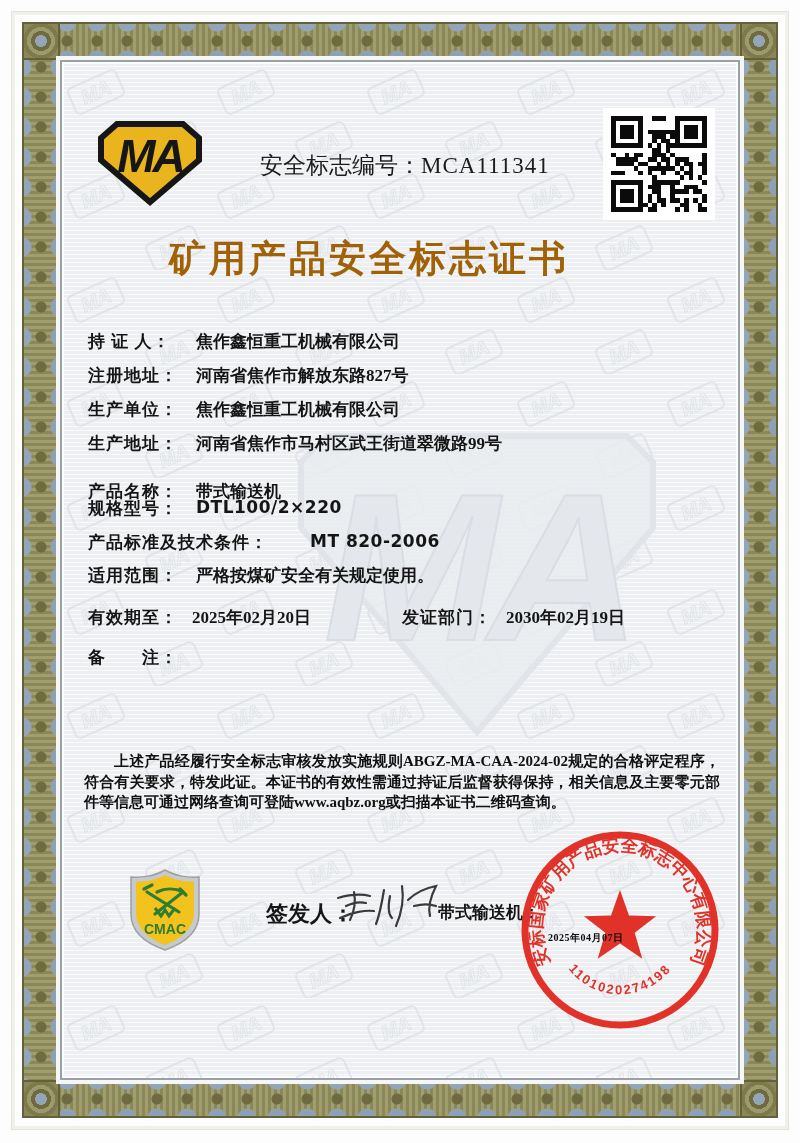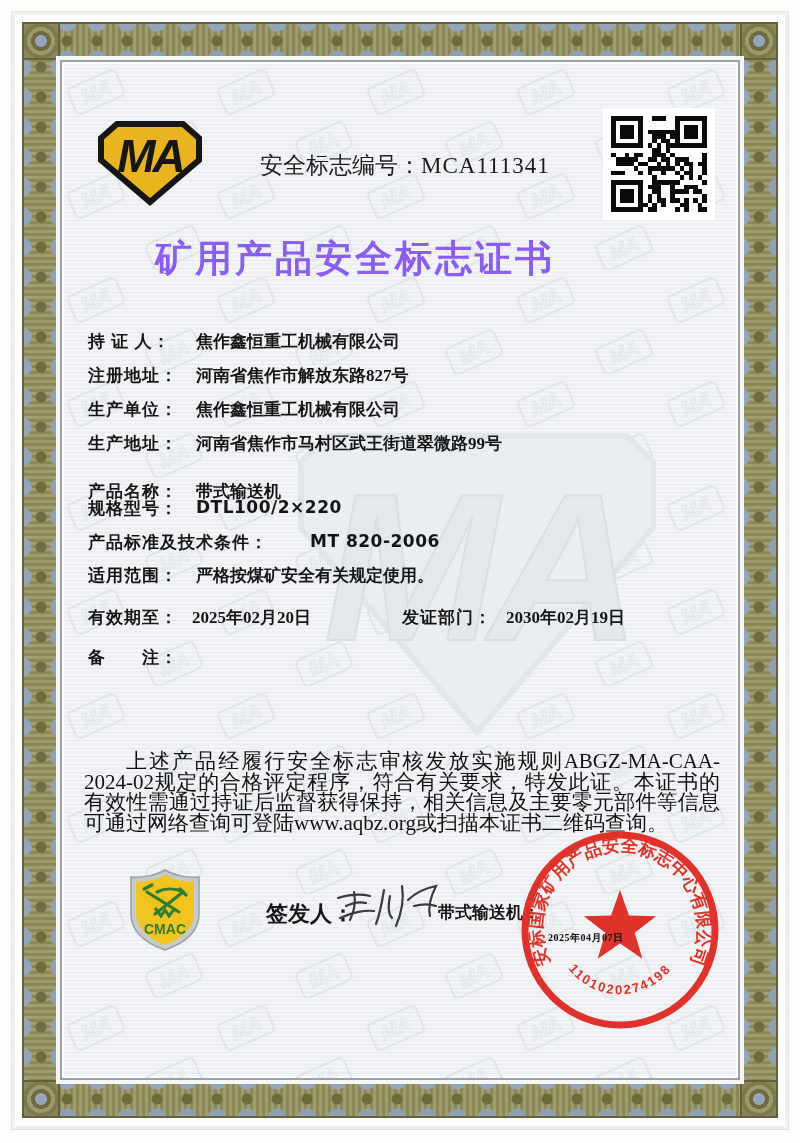--- a/index.html
+++ b/index.html
@@ -38,34 +38,34 @@
        border:2px solid #9aa1a8;box-shadow:inset 0 0 0 2px #fcfdfe,0 0 0 4px #f6f7f4;}
   .wm{position:absolute;left:0;top:0;width:100%;height:100%;pointer-events:none;}
 
   
   .ma-logo{position:absolute;left:97px;top:120px;}
   .cert-no{position:absolute;left:260px;top:150px;font-family:"Liberation Serif",serif;
        font-size:23px;color:#1c1c1c;}
   .cert-no .val{letter-spacing:1px;}
   .qr-box{position:absolute;left:603px;top:108px;width:112px;height:112px;background:#fff;
        display:flex;align-items:center;justify-content:center;}
-  .title{position:absolute;left:355px;top:234px;transform:translateX(-50%);
-       white-space:nowrap;font-size:37px;font-weight:900;color:#8b5cf6;letter-spacing:3px;}
+  .title{position:absolute;left:369px;top:234px;transform:translateX(-50%);
+       white-space:nowrap;font-size:37px;font-weight:900;color:#a16207;letter-spacing:3px;}
 
   
   .row{position:absolute;left:88px;white-space:nowrap;font-size:17px;color:#151515;}
   .row .lbl{font-family:"Liberation Serif",serif;font-weight:600;letter-spacing:1px;}
   .row .val{position:absolute;font-weight:700;}
   .val.kai{font-family:"Liberation Serif",serif;}
   .val.num{font-family:"DejaVu Sans",sans-serif;letter-spacing:.5px;text-align:center;}
   .val.date{font-family:"Liberation Serif",serif;font-weight:600;}
 
   
   .para{position:absolute;left:84px;top:751px;width:636px;font-family:"Liberation Serif",serif;
-       font-size:21px;font-weight:400;line-height:20.5px;color:#111;
+       font-size:15px;font-weight:700;line-height:20.5px;color:#111;
        text-align:justify;text-indent:2em;}
 
   
   .cmac{position:absolute;left:127px;top:868px;}
   .signer-lbl{position:absolute;left:266px;top:899px;font-size:22px;font-weight:700;color:#161616;}
   .signature{position:absolute;left:332px;top:876px;}
   .dept-lbl{position:absolute;left:438px;top:901px;font-size:17px;font-weight:700;color:#161616;}
   .stamp{position:absolute;left:518px;top:828px;opacity:.92;}
   .stamp-date{position:absolute;left:548px;top:931px;font-size:10px;font-weight:700;
        color:#0d0d0d;font-family:"Liberation Serif",serif;letter-spacing:.5px;z-index:5;}

